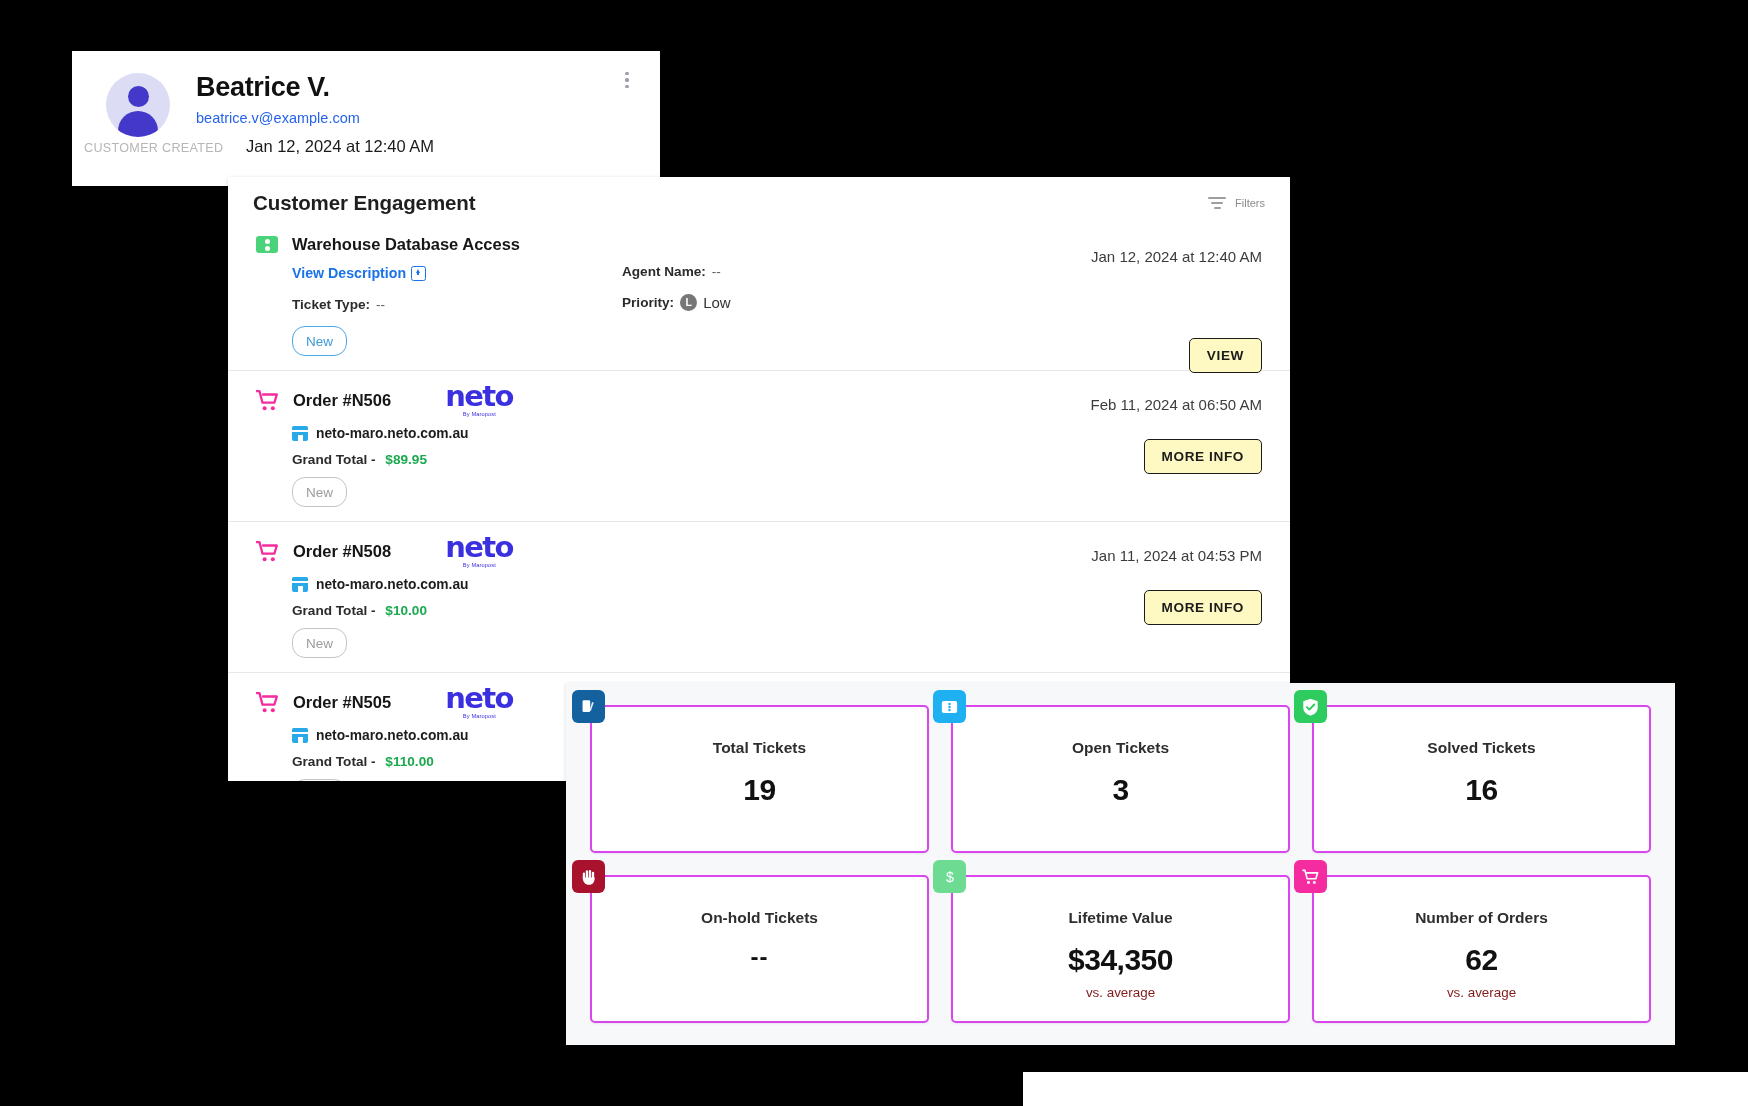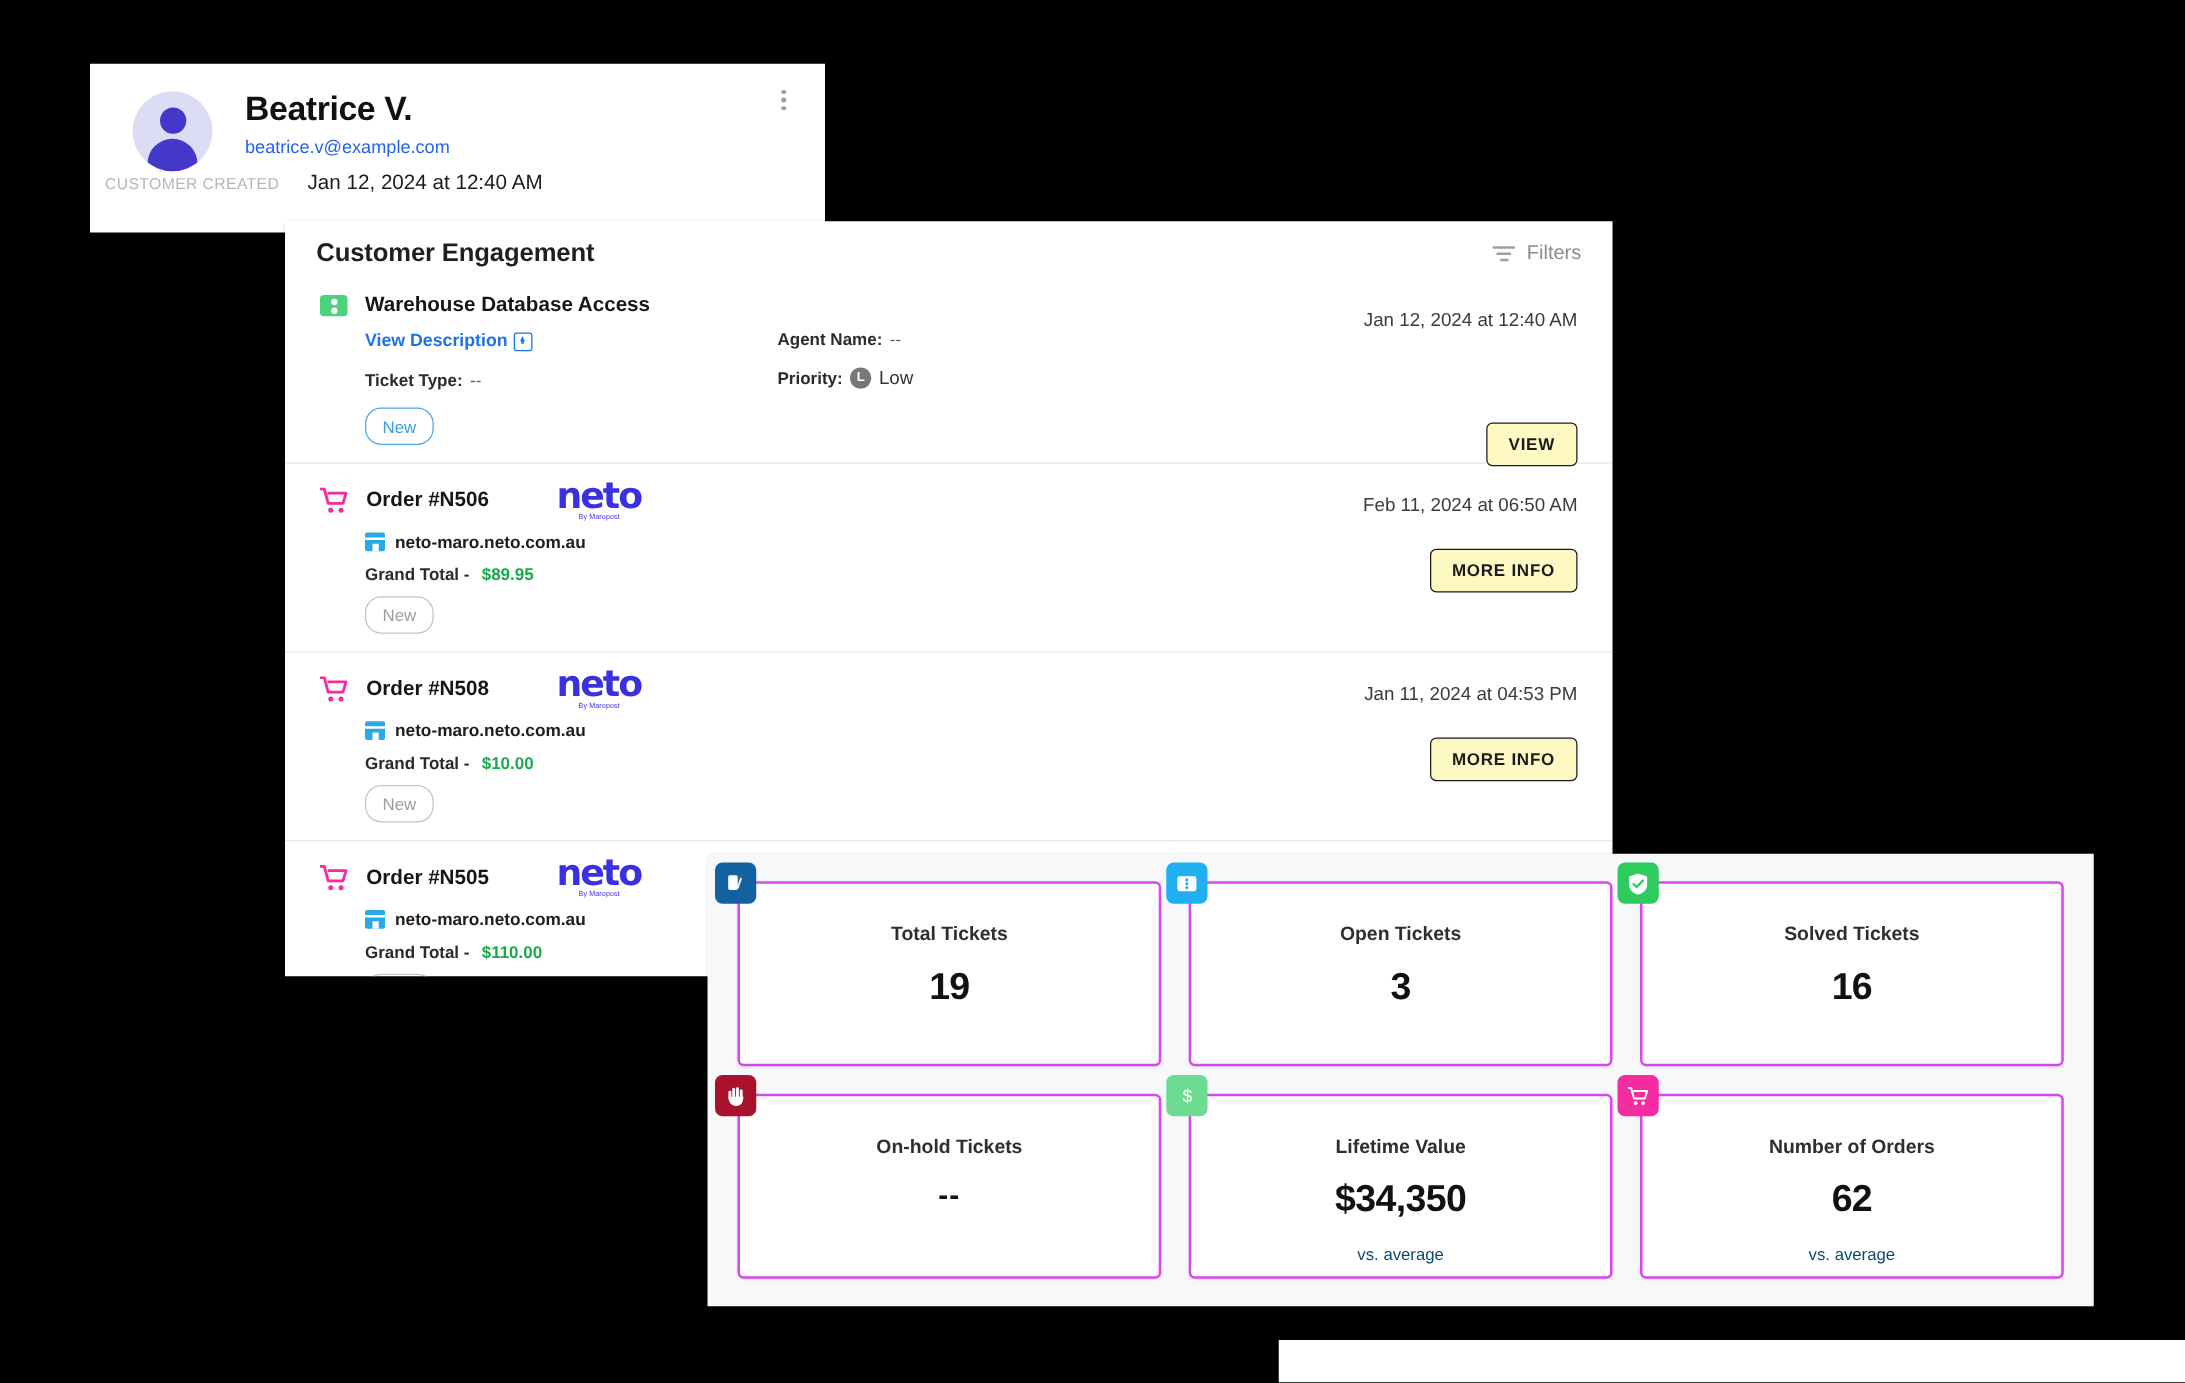--- a/index.html
+++ b/index.html
@@ -141,21 +141,21 @@
     font-size: 20.5px;
     font-weight: 600;
     color: #1f1f1f;
     letter-spacing: -0.1px;
   }
   #filters-control {
     display: flex;
     align-items: center;
     gap: 9px;
     color: #8b8b8b;
-    font-size: 16px;
+    font-size: 11px;
     cursor: pointer;
   }
   .filter-icon {
     display: flex;
     flex-direction: column;
     gap: 3px;
     align-items: center;
     width: 18px;
   }
   .filter-icon span {
@@ -444,22 +444,22 @@
   .stat-value {
     font-size: 30px;
     font-weight: 700;
     color: #111111;
     margin-top: 16px;
     letter-spacing: -0.5px;
   }
   .stat-value.dashes { letter-spacing: 1px; font-size: 24px; }
   .stat-sub {
     font-size: 13.4px;
-    color: #0c4a6e;
-    margin-top: 19px;
+    color: #7f1d1d;
+    margin-top: 8px;
   }
 
   
   #bottom-block {
     position: absolute;
     left: 1023px;
     top: 1072px;
     width: 725px;
     height: 34px;
     background: #ffffff;

